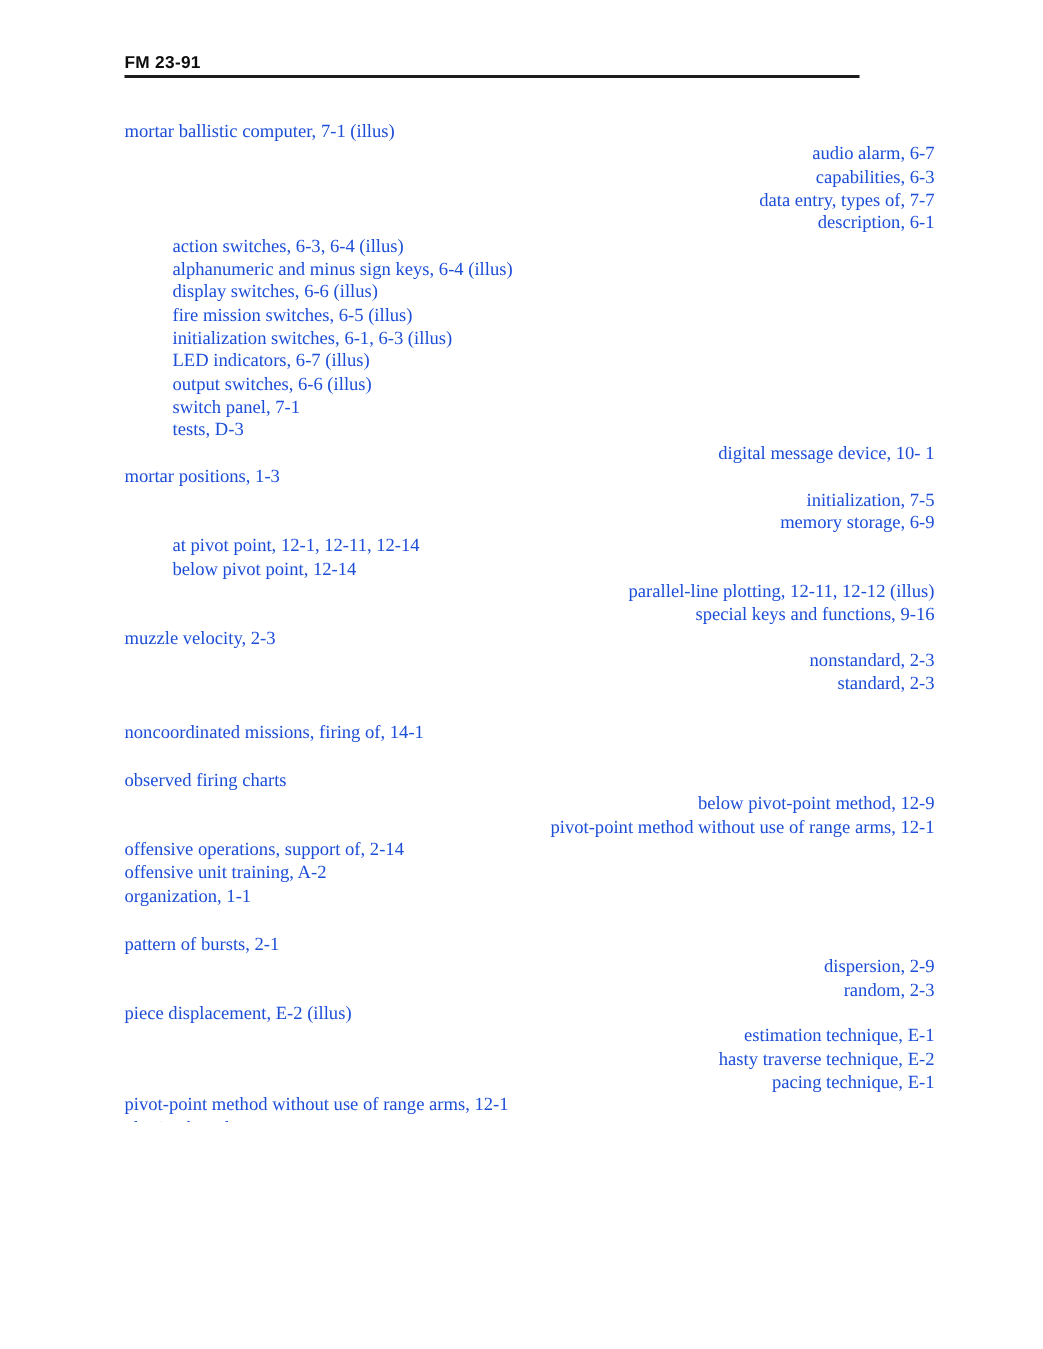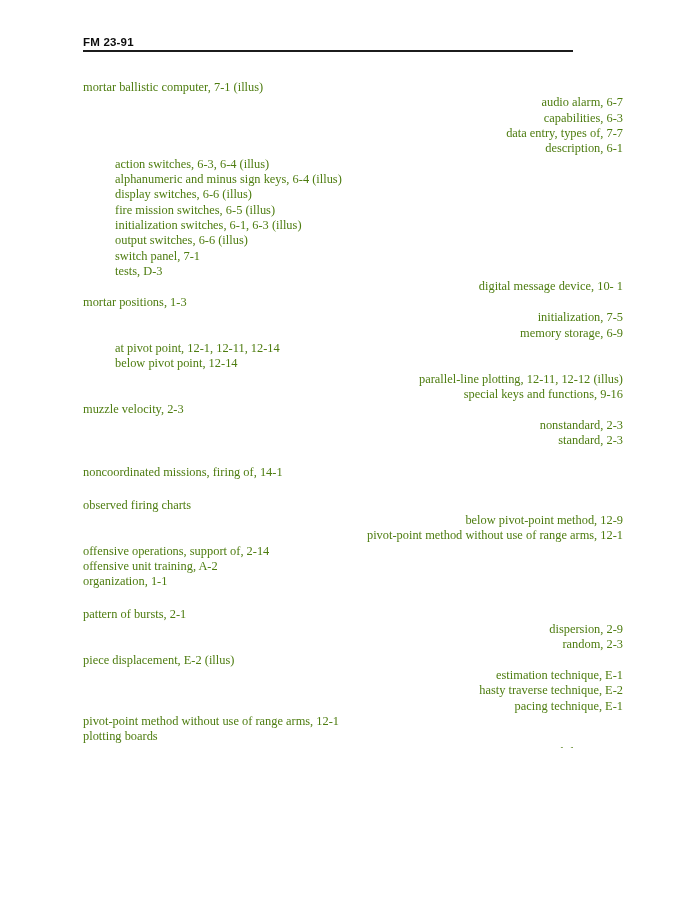--- a/index.html
+++ b/index.html
@@ -35,21 +35,21 @@
     background: #1c1c1c;
   }
   .index-list {
     position: absolute;
     left: 83px;
     top: 80px;
     width: 540px;
     font-family: "Liberation Serif", serif;
     font-size: 12.4px;
     line-height: 15.35px;
-    color: #4d7c0f;
+    color: #1d4ed8;
   }
   .group + .group {
     margin-top: 17px;
   }
   .entry {
     white-space: nowrap;
   }
   .indent-0 { padding-left: 0; }
   .indent-1 { padding-left: 15px; text-align: right; }
   .indent-2 { padding-left: 32px; }
@@ -87,20 +87,21 @@
         <div class="entry indent-0">mortar ballistic computer, 7-1 (illus)</div>
         <div class="entry indent-1">audio alarm, 6-7</div>
         <div class="entry indent-1">capabilities, 6-3</div>
         <div class="entry indent-1">data entry, types of, 7-7</div>
         <div class="entry indent-1">description, 6-1</div>
         <div class="entry indent-2">action switches, 6-3, 6-4 (illus)</div>
         <div class="entry indent-2">alphanumeric and minus sign keys, 6-4 (illus)</div>
         <div class="entry indent-2">display switches, 6-6 (illus)</div>
         <div class="entry indent-2">fire mission switches, 6-5 (illus)</div>
         <div class="entry indent-2">initialization switches, 6-1, 6-3 (illus)</div>
+        <div class="entry indent-2">LED indicators, 6-7 (illus)</div>
         <div class="entry indent-2">output switches, 6-6 (illus)</div>
         <div class="entry indent-2">switch panel, 7-1</div>
         <div class="entry indent-2">tests, D-3</div>
         <div class="entry indent-1">digital message device, 10- 1</div>
         <div class="entry indent-0">mortar positions, 1-3</div>
         <div class="entry indent-1">initialization, 7-5</div>
         <div class="entry indent-1">memory storage, 6-9</div>
         <div class="entry indent-2">at pivot point, 12-1, 12-11, 12-14</div>
         <div class="entry indent-2">below pivot point, 12-14</div>
         <div class="entry indent-1">parallel-line plotting, 12-11, 12-12 (illus)</div>

